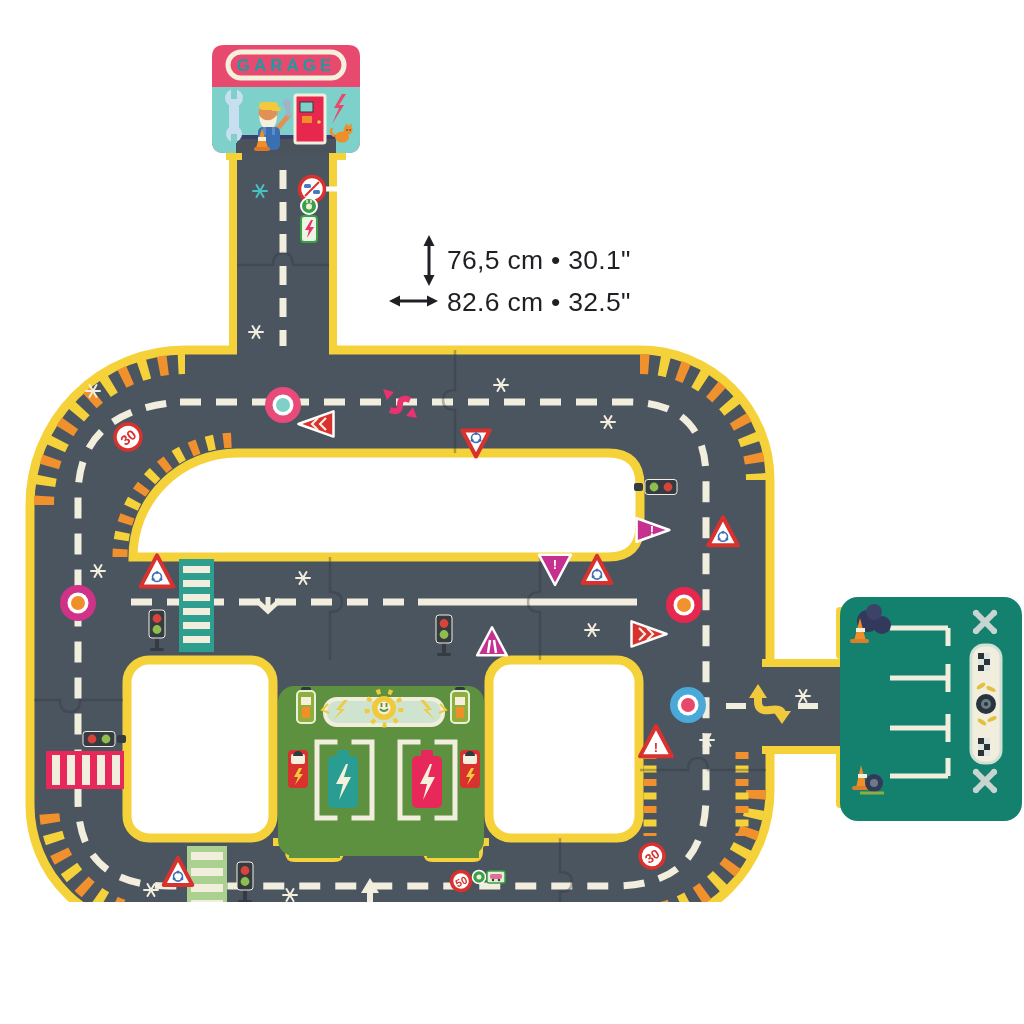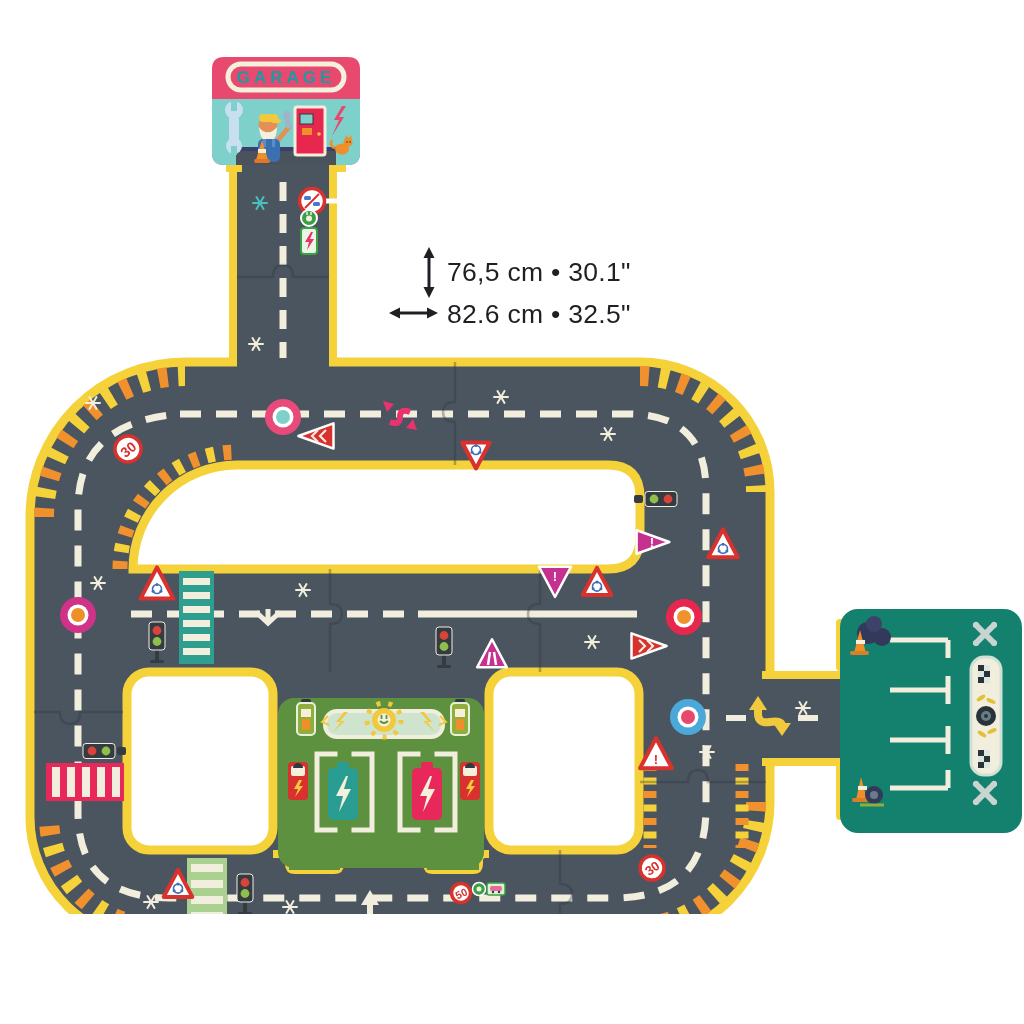--- a/index.html
+++ b/index.html
@@ -1,17 +1,17 @@
 <!DOCTYPE html>
 <html><head>
 <meta charset="utf-8">
 <style>
   html,body{margin:0;padding:0;background:#ffffff;}
   #canvas{position:relative;width:1024px;height:902px;background:#fff;overflow:hidden;
-          font-family:"Liberation Sans",sans-serif;margin-top:12px;}
+          font-family:"Liberation Sans",sans-serif;}
   svg{position:absolute;left:0;top:0;}
   text{font-family:"Liberation Sans",sans-serif;}
   .dim-text{font-size:26.5px;fill:#1f2023;letter-spacing:0.3px;font-weight:500;}
   .garage-text{font-size:17px;font-weight:bold;fill:#1e9aa4;letter-spacing:4px;}
 </style>
 </head>
 <body>
 
 <div id="canvas">
 <svg width="1024" height="1024" viewBox="0 0 1024 1024">

